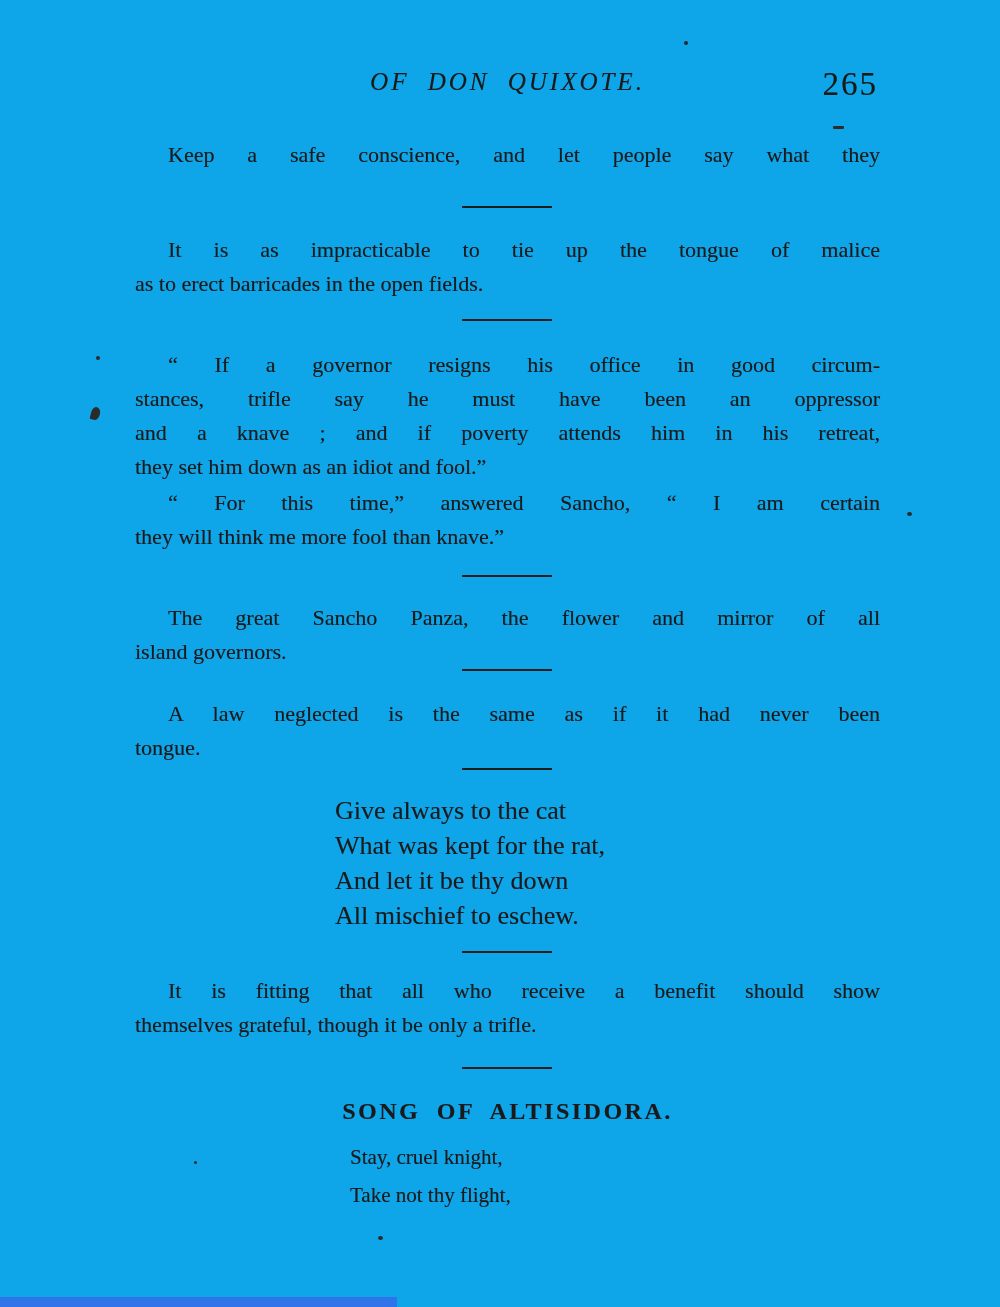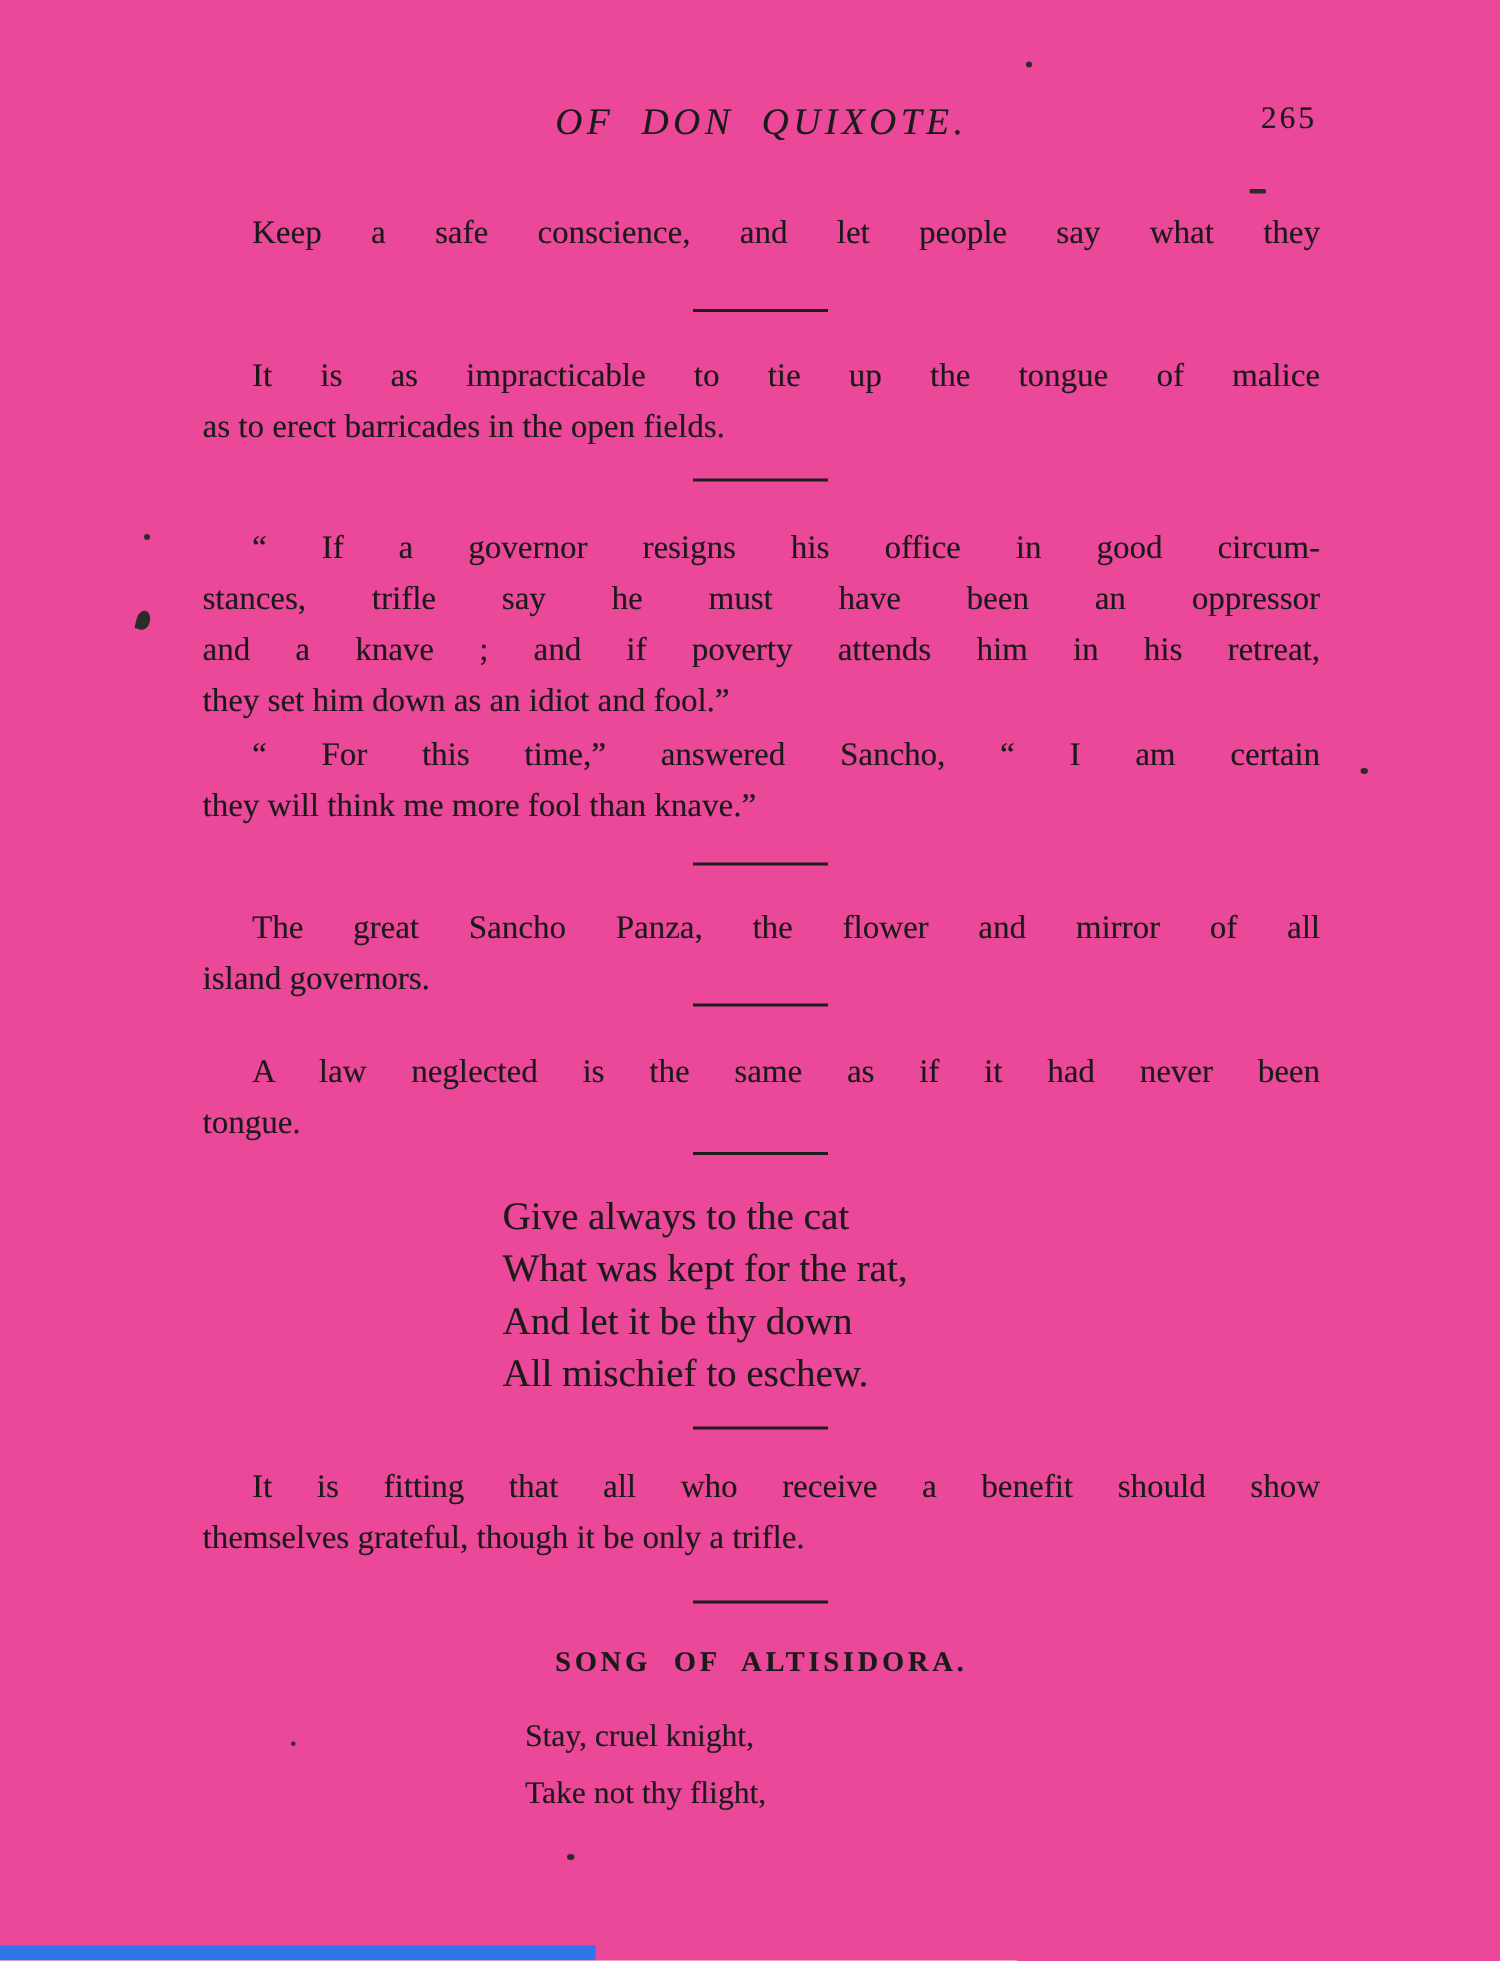--- a/index.html
+++ b/index.html
@@ -1,19 +1,19 @@
 <!DOCTYPE html>
 <html><head>
 <meta charset="utf-8">
 <style>
   html,body { margin:0; padding:0; background:#e8e8e8; }
   .page {
     position:relative;
     width:1000px; height:1307px;
-    background:#ec4899;
+    background:#0ea5e9;
     font-family:"Liberation Serif", serif;
     color:#1a1a1a;
     overflow:hidden;
     margin:0 auto;
     text-shadow:0.3px 0.3px 0 rgba(25,25,25,0.38);
   }
   .abs { position:absolute; }
   .col { left:135px; width:745px; }
 
   .ln { font-size:22px; line-height:34px; white-space:normal; }
@@ -24,36 +24,36 @@
   .running-title {
     top:68px;
     font-style:italic;
     font-size:25px;
     letter-spacing:3px;
     word-spacing:9px;
     text-align:center;
   }
   .pagenum {
     top:66px; right:122px;
-    font-size:21px;
+    font-size:33px;
     letter-spacing:2px;
   }
 
   .rule {
     position:absolute;
     left:462px;
     width:90px; height:2px;
     background:#1d1d1d;
   }
 
   .poem-line { font-size:26px; line-height:35px; }
   .song-head {
     left:135px; width:745px;
     text-align:center;
-    font-size:19px;
+    font-size:24px;
     letter-spacing:2.5px;
     word-spacing:8px;
     font-weight:bold;
     font-family:"Liberation Serif", serif;
   }
   .song-line { font-size:21px; line-height:38px; }
 
   .speck { position:absolute; background:#2b2b2b; border-radius:50%; }
   .speck.dash { border-radius:1px; }
   .speck.comma { border-radius:60% 60% 60% 10%; transform:rotate(14deg); }

